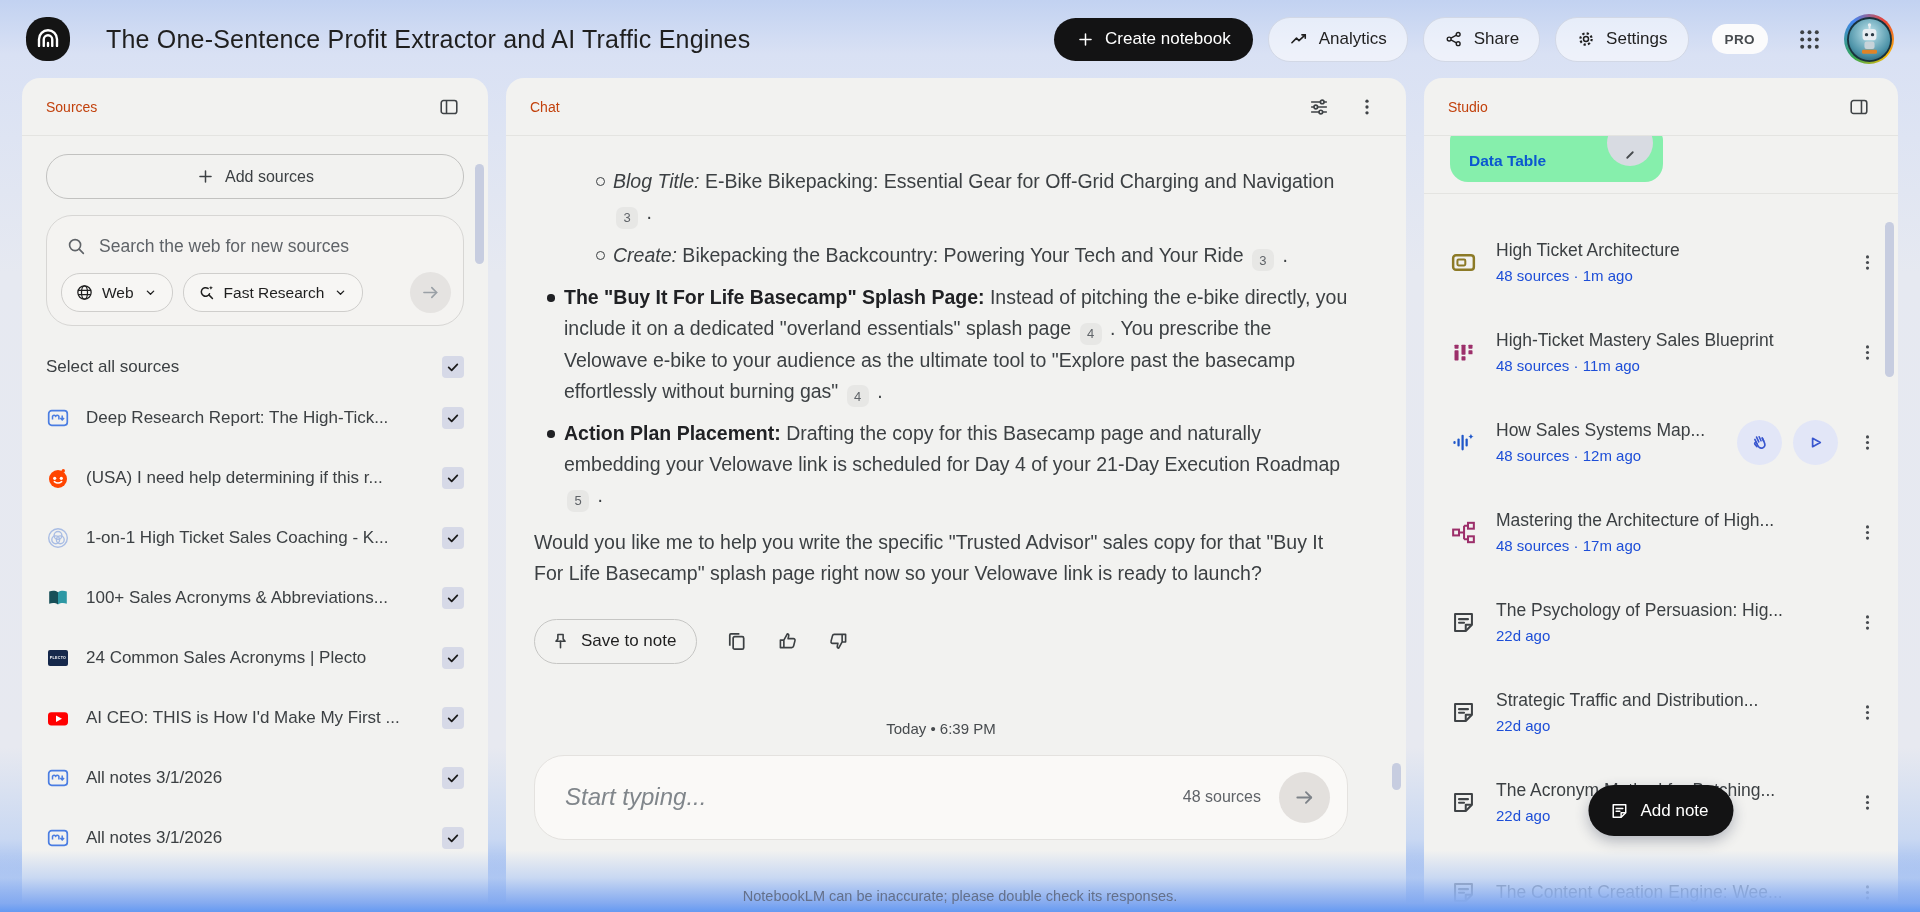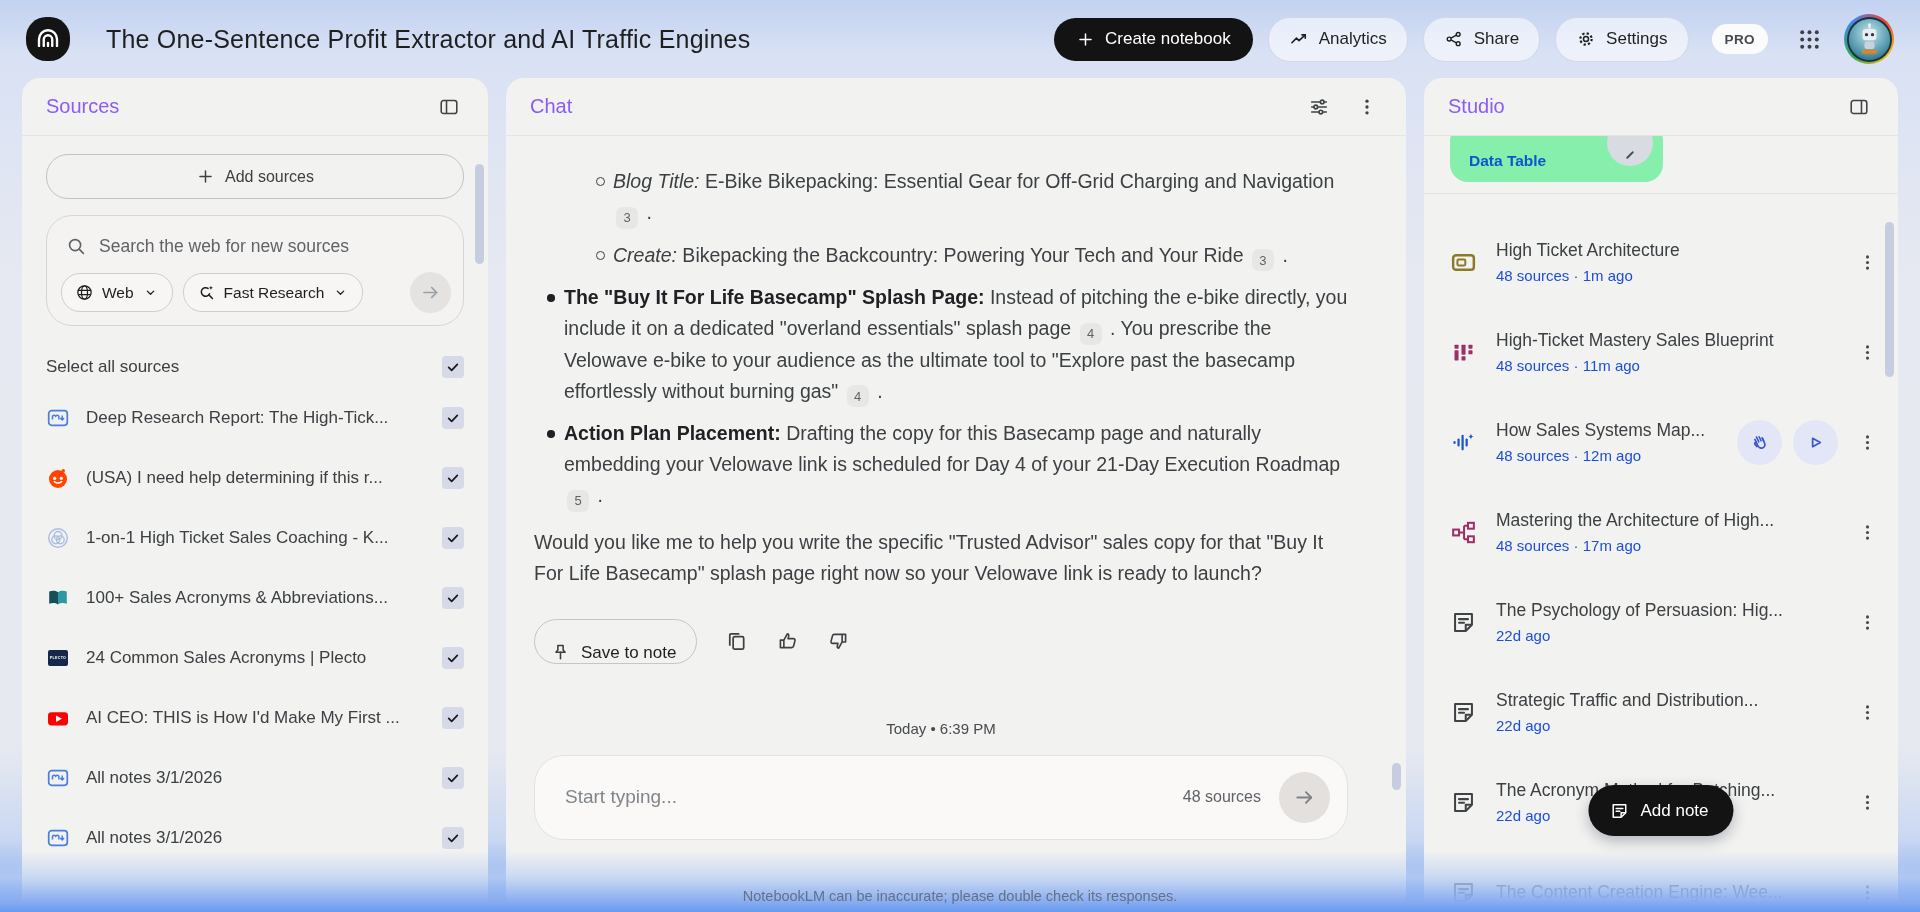--- a/index.html
+++ b/index.html
@@ -15,21 +15,21 @@
   .btn-black .ic{color:#fff;}
   .pill-btn{display:flex;align-items:center;gap:10px;height:43px;border-radius:22px;background:rgba(255,255,255,.55);border:1px solid #d2d8e6;color:#1f1f1f;font-size:17px;padding:0 20px;cursor:pointer;}
   .pill-btn .ic{color:#1f1f1f;}
   .pro-badge{height:30px;border-radius:15px;background:#fbfbfc;color:#474b4f;font-size:13.5px;font-weight:bold;display:flex;align-items:center;padding:0 13px;margin-left:8px;letter-spacing:.4px;}
   .apps-btn{width:40px;height:40px;display:flex;align-items:center;justify-content:center;color:#3c4043;cursor:pointer;margin-left:6px;}
   .avatar-ring{width:50px;height:50px;border-radius:50%;padding:2.5px;box-sizing:border-box;background:conic-gradient(from -40deg,#4285f4,#ea4335 22%,#fbbc04 48%,#34a853 72%,#4285f4);cursor:pointer;}
   .avatar-img{width:100%;height:100%;border-radius:50%;overflow:hidden;background:#18323c;}
   
   .panel{position:absolute;top:78px;bottom:-20px;background:#f2f2f0;border-radius:18px;overflow:hidden;}
   .panel-hdr{height:58px;display:flex;align-items:center;padding:0 24px;border-bottom:1px solid #e4e4e1;box-sizing:border-box;}
-  .panel-title{font-size:20px;color:#8b5cf6;}
+  .panel-title{font-size:14px;color:#c2410c;}
   .panel-hdr .spacer{flex:1;}
   .hdr-ic{color:#3f4346;cursor:pointer;padding:4px;}
   .scroll-thumb{position:absolute;width:9px;border-radius:5px;background:#c7cde0;}
   
   #sources{left:22px;width:466px;}
   .src-body{padding:18px 24px 0 24px;}
   .add-src-btn{display:flex;align-items:center;justify-content:center;gap:10px;height:43px;border:1px solid #c2c2c0;border-radius:22px;font-size:16px;color:#3c4043;cursor:pointer;}
   .search-card{margin-top:16px;border:1px solid #d7d6d4;border-radius:26px;background:#f4f3f1;padding:8px 12px 12px 10px;}
   .search-row{display:flex;align-items:center;height:44px;color:#5f6368;}
   .search-row .ic{margin:0 10px 0 8px;flex:0 0 auto;}
@@ -53,26 +53,26 @@
   .chat-msg{max-width:818px;font-size:19.5px;line-height:31px;color:#3c4043;}
   .chat-msg strong{color:#202124;}
   .sublist{list-style:none;margin:0;padding:0;}
   .sub{position:relative;padding-left:79px;margin-bottom:11px;}
   .sub::before{content:"";position:absolute;left:62px;top:11px;width:7px;height:7px;border:1.8px solid #3c4043;border-radius:50%;}
   .bullet{position:relative;padding-left:30px;margin-top:11px;}
   .bullet::before{content:"";position:absolute;left:13px;top:12px;width:7.5px;height:7.5px;background:#202124;border-radius:50%;}
   .para{margin-top:15px;}
   .cite{display:inline-flex;align-items:center;justify-content:center;width:22px;height:22px;border-radius:7px;background:#e7e7e5;color:#5f6368;font-size:13px;margin:0 3px;vertical-align:-3px;cursor:pointer;}
   .save-row{display:flex;align-items:center;margin-top:30px;}
-  .save-btn{display:flex;align-items:flex-end;gap:10px;height:45px;border:1px solid #c6c6c4;border-radius:23px;padding:0 20px 0 15px;font-size:17px;color:#1f1f1f;cursor:pointer;background:transparent;}
+  .save-btn{display:flex;align-items:center;gap:10px;height:45px;border:1px solid #c6c6c4;border-radius:23px;padding:0 20px 0 15px;font-size:17px;color:#1f1f1f;cursor:pointer;background:transparent;}
   .save-btn .ic{color:#3c4043;}
   .msg-act{margin-left:28px;color:#3c4043;cursor:pointer;display:flex;}
   .today-row{text-align:center;margin-top:56px;font-size:15px;color:#474b4e;}
   .input-card{margin-top:18px;height:85px;border-radius:30px;background:#faf9f7;border:1px solid #e4e2df;display:flex;align-items:center;padding:0 17px 0 28px;box-sizing:border-box;}
-  .chat-input{flex:1;border:none;outline:none;background:transparent;font-size:19px;color:#737373;font-family:"Liberation Sans",sans-serif;}
+  .chat-input{flex:1;border:none;outline:none;background:transparent;font-size:24px;color:#737373;font-family:"Liberation Sans",sans-serif;font-style:italic;}
   .chat-input::placeholder{color:#80868b;}
   .src-count{font-size:16px;color:#5f6368;margin-right:18px;white-space:nowrap;}
   .send-btn{width:51px;height:51px;border-radius:50%;background:#e3e0dd;color:#7d8288;display:flex;align-items:center;justify-content:center;cursor:pointer;flex:0 0 auto;}
   
   #studio{left:1424px;width:474px;}
   .chip-section{position:relative;height:57px;border-bottom:1px solid #e4e4e1;overflow:hidden;}
   .dt-chip{position:absolute;left:26px;top:-6px;width:213px;height:52px;background:#86efac;border-radius:10px 10px 18px 18px;display:flex;align-items:flex-end;padding:0 0 12px 19px;box-sizing:border-box;font-size:15.5px;font-weight:bold;color:#0b57d0;cursor:pointer;}
   .dt-circle{position:absolute;left:183px;top:-16px;width:46px;height:46px;border-radius:50%;background:#d8dbe2;display:flex;align-items:flex-end;justify-content:center;color:#474b4f;cursor:pointer;}
   .studio-list{padding:36px 20px 0 26px;}
   .st-row{display:flex;align-items:center;min-height:64px;margin-bottom:26px;cursor:pointer;}

